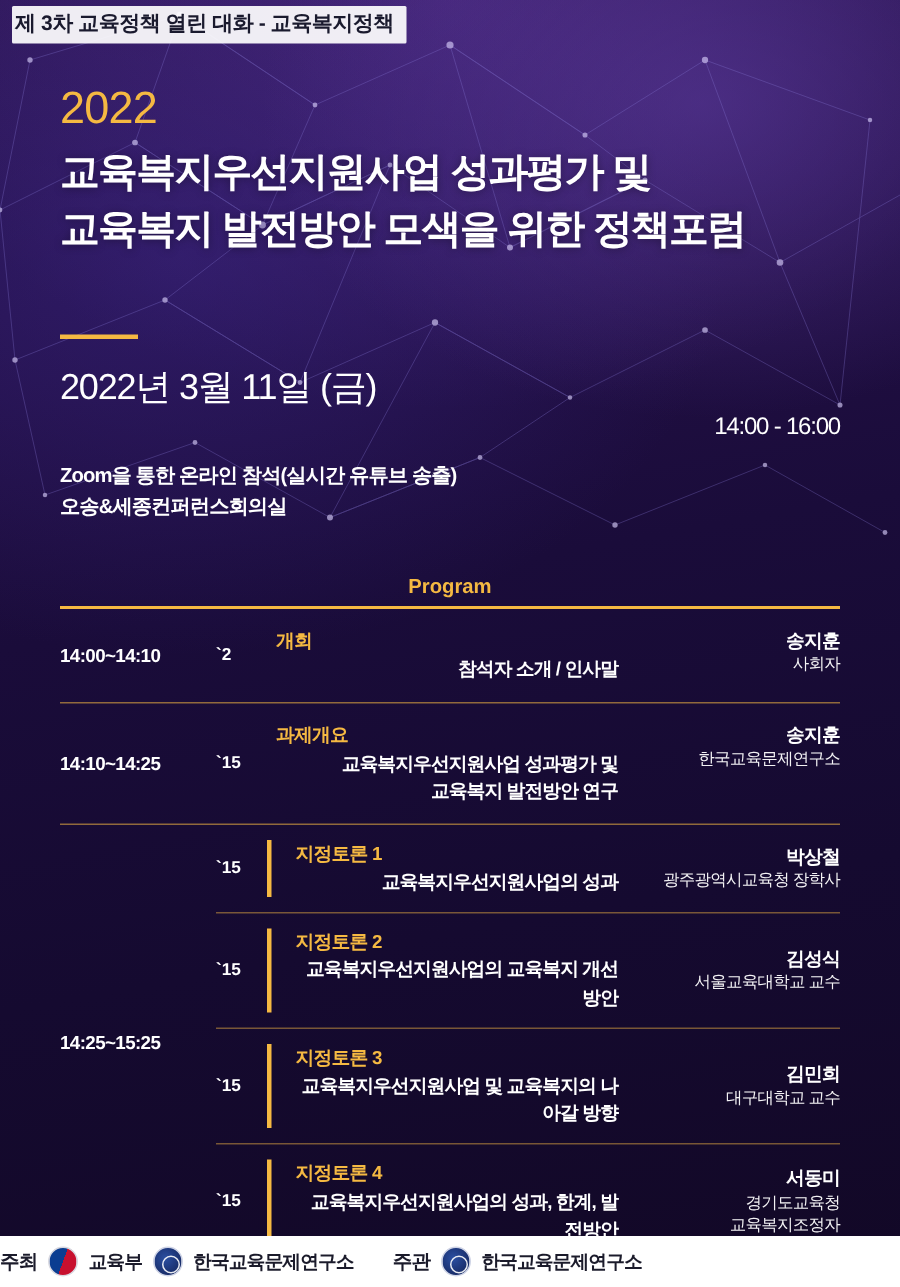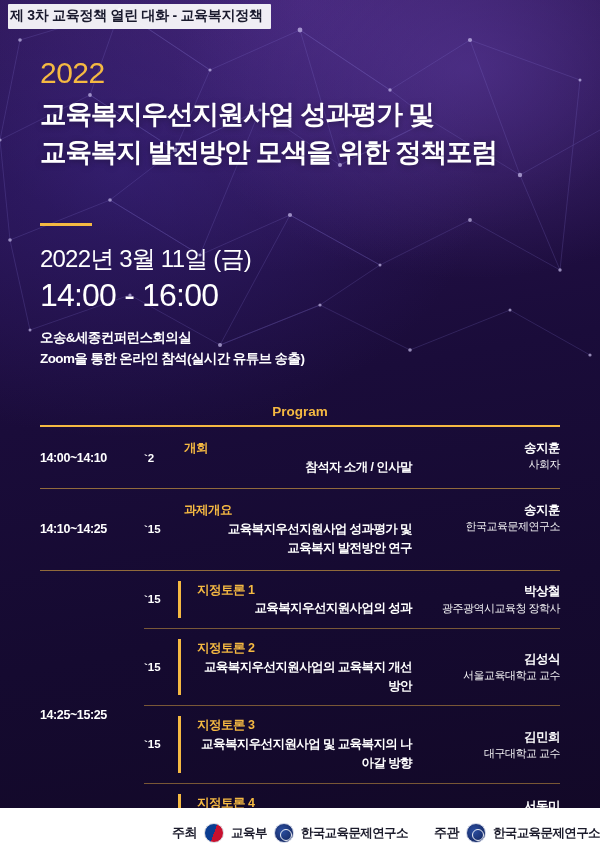--- a/index.html
+++ b/index.html
@@ -50,22 +50,23 @@
   }
   .rule {
     width: 52px; height: 3px; background: #f5b942;
     margin: 52px 0 18px 0;
   }
   .date {
     color: #ffffff; font-size: 24px; font-weight: 400; letter-spacing: -0.8px;
     line-height: 1.28;
   }
   .time {
-    color: #ffffff; font-size: 32px; font-weight: 400; letter-spacing: -0.8px;
+    color: #ffffff; font-size: 16px; font-weight: 400; letter-spacing: -0.8px;
     line-height: 1.28;
+    text-align: right;
   }
   .venue {
     margin-top: 12px;
     color: #ffffff; font-size: 13.5px; font-weight: 700; line-height: 1.55;
     letter-spacing: -0.6px;
   }
   .program-head {
     margin-top: 34px;
     color: #f5b942; font-size: 13.5px; font-weight: 700; letter-spacing: 0px; text-align: center;
   }
@@ -109,23 +110,23 @@
   .group { display: flex; align-items: stretch; }
   .group .col-time {
     display: flex; align-items: center;
   }
   .group-rows { flex: 1 1 auto; }
   .grow { display: flex; align-items: center; padding: 10px 0; }
   .grow + .grow { border-top: 1px solid rgba(245,185,66,0.45); }
   .vbar { width: 3px; background: #f5b942; flex: 0 0 3px; margin-right: 10px; align-self: stretch; }
   
   .footer {
-    position: absolute; left: 0; right: 0; bottom: 0; height: 50px;
+    position: absolute; left: 0; right: 0; bottom: 0; height: 34px;
     background: #ffffff;
-    display: flex; align-items: center; justify-content: flex-end; gap: 26px;
+    display: flex; align-items: center; justify-content: flex-start; gap: 26px;
     z-index: 6;
   }
   .f-item { display: flex; align-items: center; gap: 7px; }
   .f-label { color: #1b1b2b; font-size: 13px; font-weight: 700; letter-spacing: -0.5px; }
   .f-org { color: #1b1b2b; font-size: 12.5px; font-weight: 700; letter-spacing: -0.6px; }
   .emblem { width: 20px; height: 20px; border-radius: 50%; position: relative; display: inline-block; }
   .emblem.moe {
     background: conic-gradient(from 200deg, #0b3d91 0deg 180deg, #c8102e 180deg 360deg);
     border: 1px solid #d8d8e0;
   }
@@ -198,22 +199,22 @@
       <div>교육복지우선지원사업 성과평가 및</div>
       <div>교육복지 발전방안 모색을 위한 정책포럼</div>
     </div>
 
     <div class="rule"></div>
 
     <div class="date">2022년 3월 11일 (금)</div>
     <div class="time">14:00 - 16:00</div>
 
     <div class="venue">
+      <div>Zoom을 통한 온라인 참석(실시간 유튜브 송출)</div>
       <div>오송&amp;세종컨퍼런스회의실</div>
-      <div>Zoom을 통한 온라인 참석(실시간 유튜브 송출)</div>
     </div>
 
     <div class="program-head">Program</div>
     <div class="pline"></div>
 
     <div class="rowgrp">
       <div class="col-time">14:00~14:10</div>
       <div class="col-dur">`2</div>
       <div class="col-body">
         <div class="b-title">개회</div>

